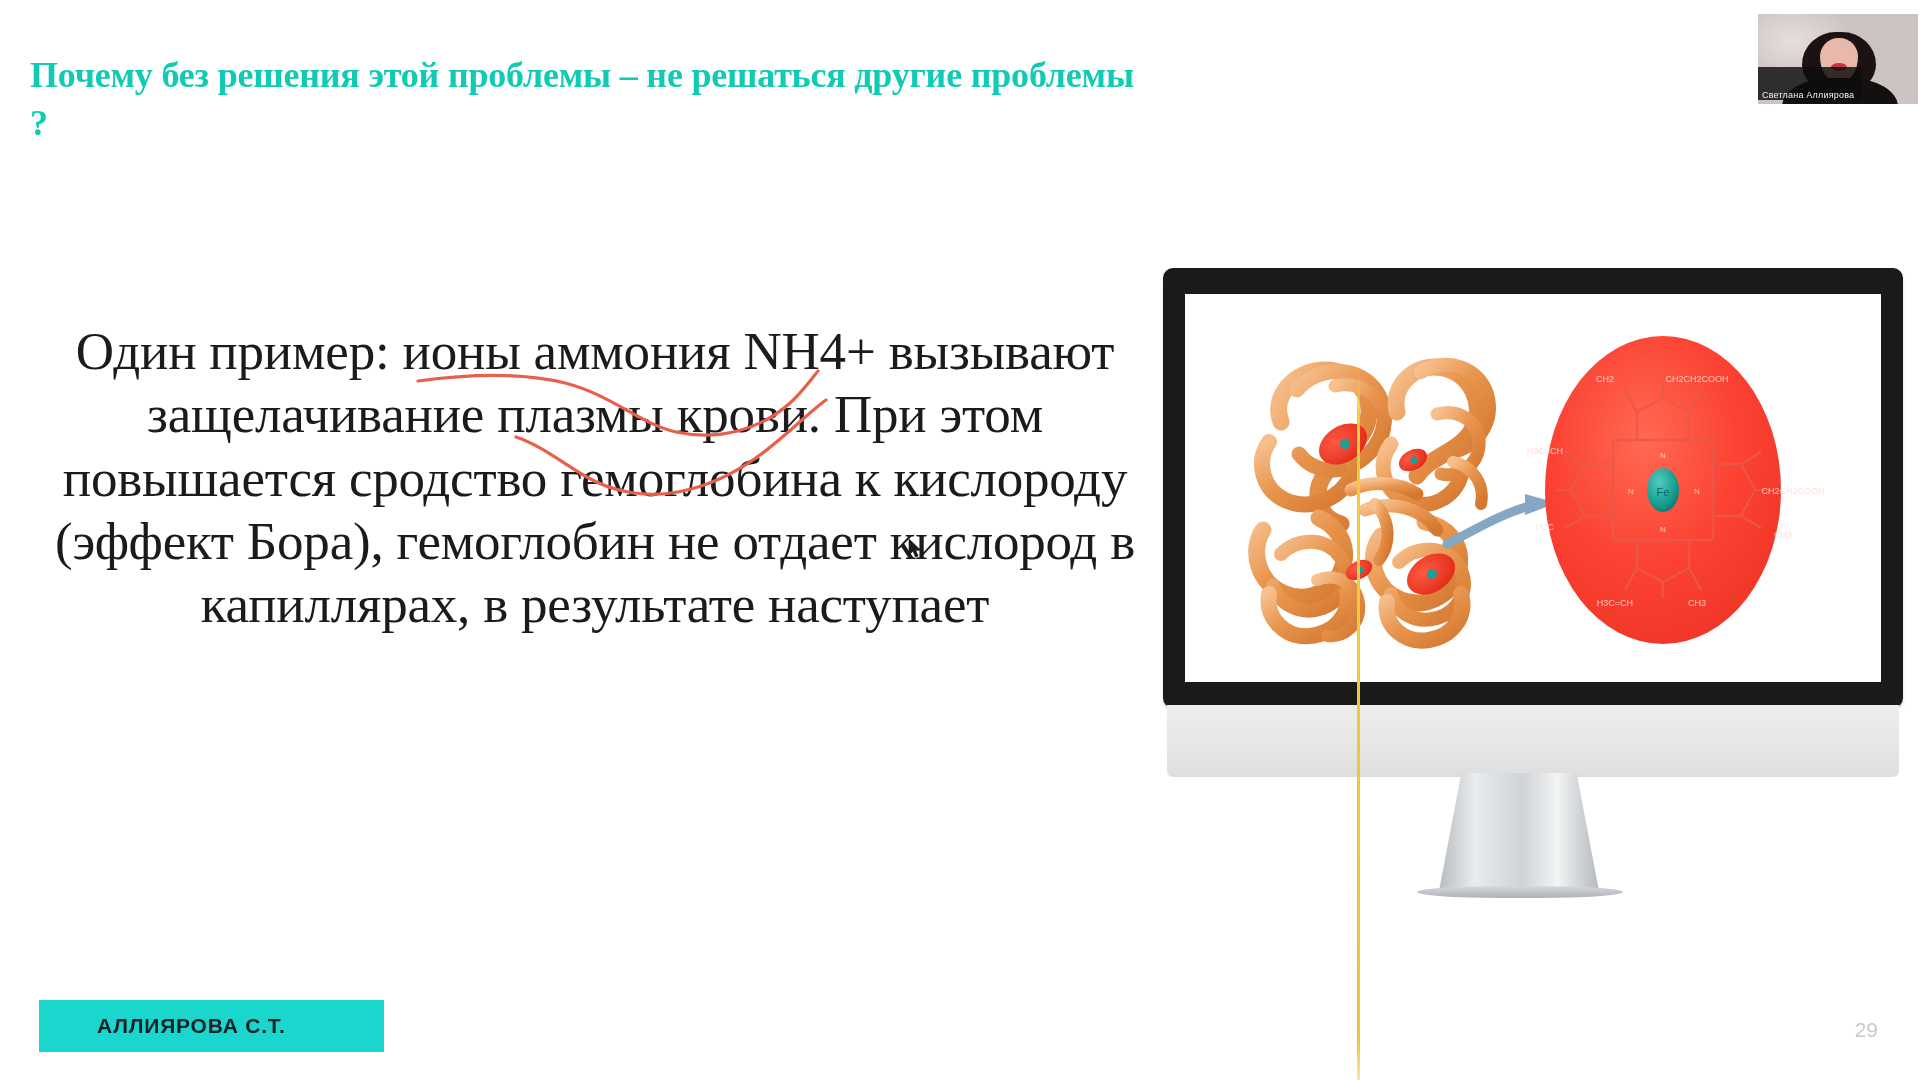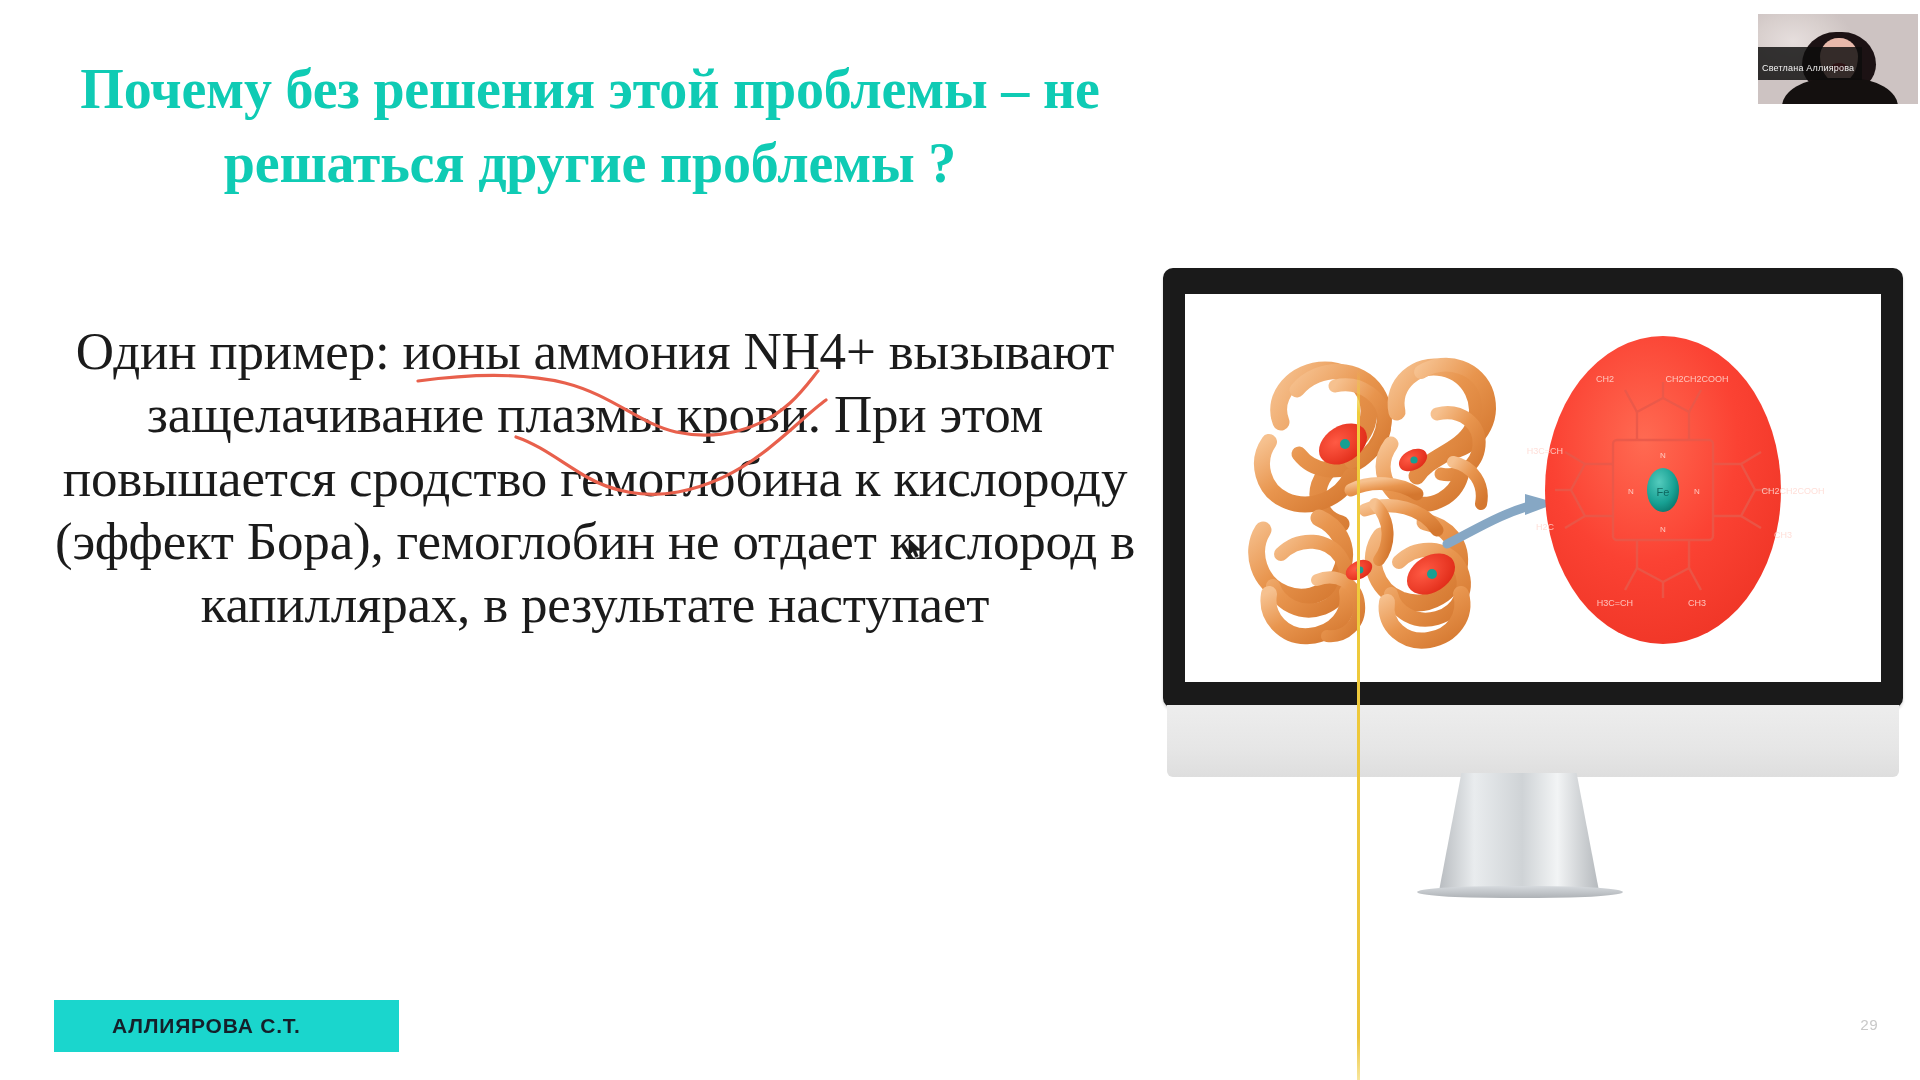--- a/index.html
+++ b/index.html
@@ -22,25 +22,25 @@
     inset: 0;
     background: #ffffff;
   }
 
   
   #slide-title {
     position: absolute;
     left: 30px;
     top: 52px;
     width: 1120px;
-    text-align: center;
+    text-align: left;
     color: #0fcbb4;
     font-family: "Liberation Serif", "DejaVu Serif", serif;
     font-weight: bold;
-    font-size: 56px;
+    font-size: 36px;
     line-height: 1.33;
     letter-spacing: -0.2px;
   }
 
   
   #body-text {
     position: absolute;
     left: 30px;
     top: 320px;
     width: 1130px;
@@ -74,21 +74,21 @@
     position: absolute;
     left: 908px;
     top: 538px;
     width: 16px;
     height: 24px;
   }
 
   
   #presenter-badge {
     position: absolute;
-    left: 54px;
+    left: 39px;
     top: 1000px;
     width: 345px;
     height: 52px;
     background: #1ad6cd;
     display: flex;
     align-items: center;
   }
   #presenter-badge .badge-label {
     font-family: "Liberation Sans", "DejaVu Sans", sans-serif;
     font-weight: bold;
@@ -96,22 +96,22 @@
     letter-spacing: 0.8px;
     color: #14202a;
     margin-left: 58px;
   }
 
   
   #page-number {
     position: absolute;
     right: 42px;
     top: 1018px;
-    font-family: Liberation Mono, monospace;
-    font-size: 15px;
+    font-family: Liberation Sans, sans-serif;
+    font-size: 21px;
     color: #c9c9c9;
   }
 
   
   #monitor-figure {
     position: absolute;
     left: 1163px;
     top: 268px;
     width: 740px;
     height: 650px;
@@ -222,26 +222,26 @@
   #webcam-shoulders {
     position: absolute;
     left: -20px; top: 46px;
     width: 116px; height: 48px;
     background: #14100f;
     border-radius: 42% 42% 0 0 / 60% 60% 0 0;
   }
   #webcam-namebar {
     position: absolute;
     left: -6px;
-    bottom: 24px;
+    bottom: 4px;
     height: 17px;
     padding: 16px 8px 0 10px;
     background: rgba(12,12,12,0.82);
     display: flex;
-    align-items: flex-start;
+    align-items: flex-end;
   }
   #webcam-namebar .webcam-name {
     font-family: "Liberation Sans", "DejaVu Sans", sans-serif;
     font-size: 9px;
     color: #f2f2f2;
     white-space: nowrap;
     letter-spacing: 0.2px;
   }
 </style>
 </head>

